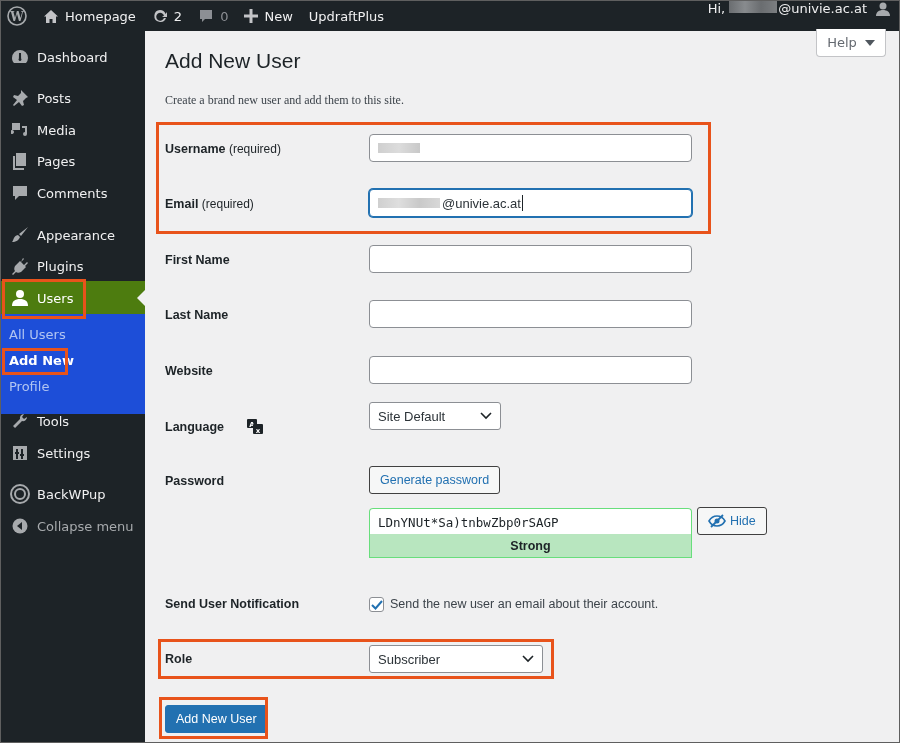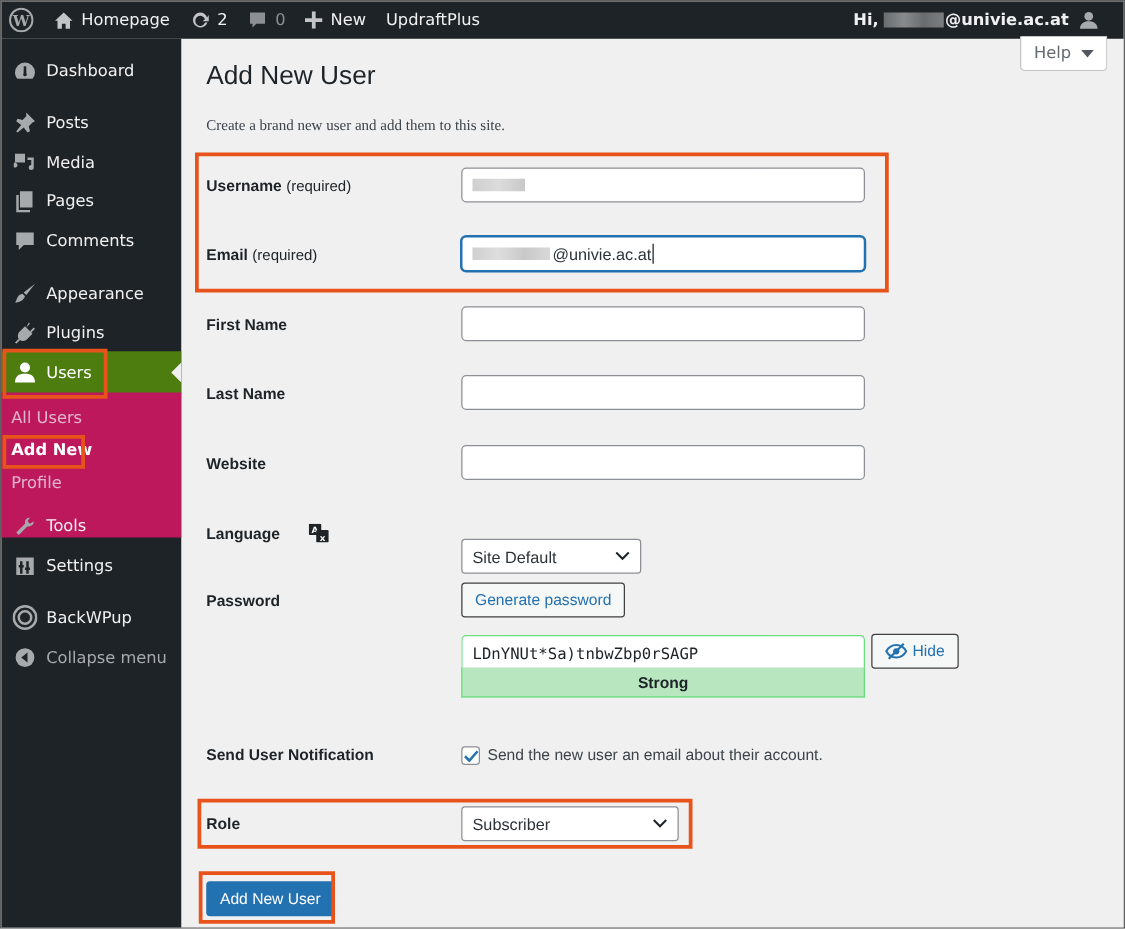--- a/index.html
+++ b/index.html
@@ -20,21 +20,21 @@
   .adminbar {
     position: absolute; left: 0; top: 0; width: 100%; height: 30px;
     background: #1d2327; color: #f0f0f1;
     display: flex; align-items: center;
     font-size: 13px;
   }
   .ab-item { display: flex; align-items: center; height: 30px; padding: 0 8px; color: #f0f0f1; cursor: pointer; }
   .ab-item .ico { display: inline-flex; align-items: center; margin-right: 6px; }
   .ab-item.wp { padding: 0 8px 0 6px; }
   .ab-item .muted { color: #8c8f94; }
-  .ab-right { margin-left: auto; display: flex; align-items: center; height: 30px; padding-right: 20px; font-weight: bold; }
+  .ab-right { margin-left: auto; display: flex; align-items: flex-start; height: 30px; padding-right: 8px; }
   .blur-name {
     display: inline-block; width: 48px; height: 12px; margin: 0 1px 0 4px;
     background: linear-gradient(90deg,#6a6d70,#888b8e,#6a6d70,#7b7e81);
     filter: blur(0.5px);
   }
   
   .sidebar {
     position: absolute; left: 0; top: 30px; width: 144px; height: 713px;
     background: #1d2327;
   }
@@ -45,22 +45,22 @@
   .menu-item .mi-ico { width: 36px; display: flex; justify-content: center; align-items: center; padding-left: 2px; }
   .menu-item .mi-ico svg { fill: #a7aaad; }
   .menu-item.active { background: #4d7c0f; color: #fff; }
   .menu-item.active .mi-ico svg { fill: #fff; }
   .menu-item.active::after {
     content: ""; position: absolute; right: 0; top: 9px;
     border-style: solid; border-width: 8px 8px 8px 0;
     border-color: transparent #f0f0f1 transparent transparent;
   }
   .submenu {
-    position: absolute; left: 0; top: 283px; width: 144px; height: 116px;
-    background: #be185d; padding-top: 7px;
+    position: absolute; left: 0; top: 283px; width: 144px; height: 100px;
+    background: #1d4ed8; padding-top: 7px;
   }
   .sub-item { height: 26px; display: flex; align-items: center; padding-left: 8px; color: rgba(240,246,252,.7); font-size: 13px; cursor: pointer; }
   .sub-item.current { color: #fff; font-weight: bold; }
   .menu-item.collapse { color: #a7aaad; }
   
   .hl { position: absolute; border: 3px solid #e8531b; pointer-events: none; }
 
   
   .content { position: absolute; left: 144px; top: 30px; right: 0; bottom: 0; }
   .help-btn {
@@ -326,21 +326,21 @@
 
     <div class="row-label" style="top:388px;display:flex;align-items:center;gap:23px;">
       <span>Language</span>
       <svg width="16" height="15" viewBox="0 0 16 15">
           <rect x="0" y="0" width="10" height="9" rx="1" fill="#1d2327"></rect>
           <text x="5" y="7.5" text-anchor="middle" font-size="7" font-weight="bold" fill="#fff" font-family="DejaVu Sans, sans-serif">A</text>
           <rect x="6" y="5" width="10" height="10" rx="1" fill="#1d2327"></rect>
           <text x="11" y="13.5" text-anchor="middle" font-size="7" font-weight="bold" fill="#fff" font-family="DejaVu Sans, sans-serif">x</text>
         </svg>
     </div>
-    <div class="select" style="top:400px;width:144px;">
+    <div class="select" style="top:371px;width:132px;">
       <span>Site Default</span>
       <svg width="12" height="8" viewBox="0 0 12 8">
           <path d="M1 1l5 5 5-5" stroke="#1d2327" stroke-width="1.6" fill="none"></path>
         </svg>
     </div>
 
     <div class="row-label" style="top:443px">Password</div>
     <div class="btn-secondary" style="left:224px;top:435px;">Generate password</div>
     <div class="pw-input">LDnYNUt*Sa)tnbwZbp0rSAGP</div>
     <div class="pw-strength">Strong</div>

